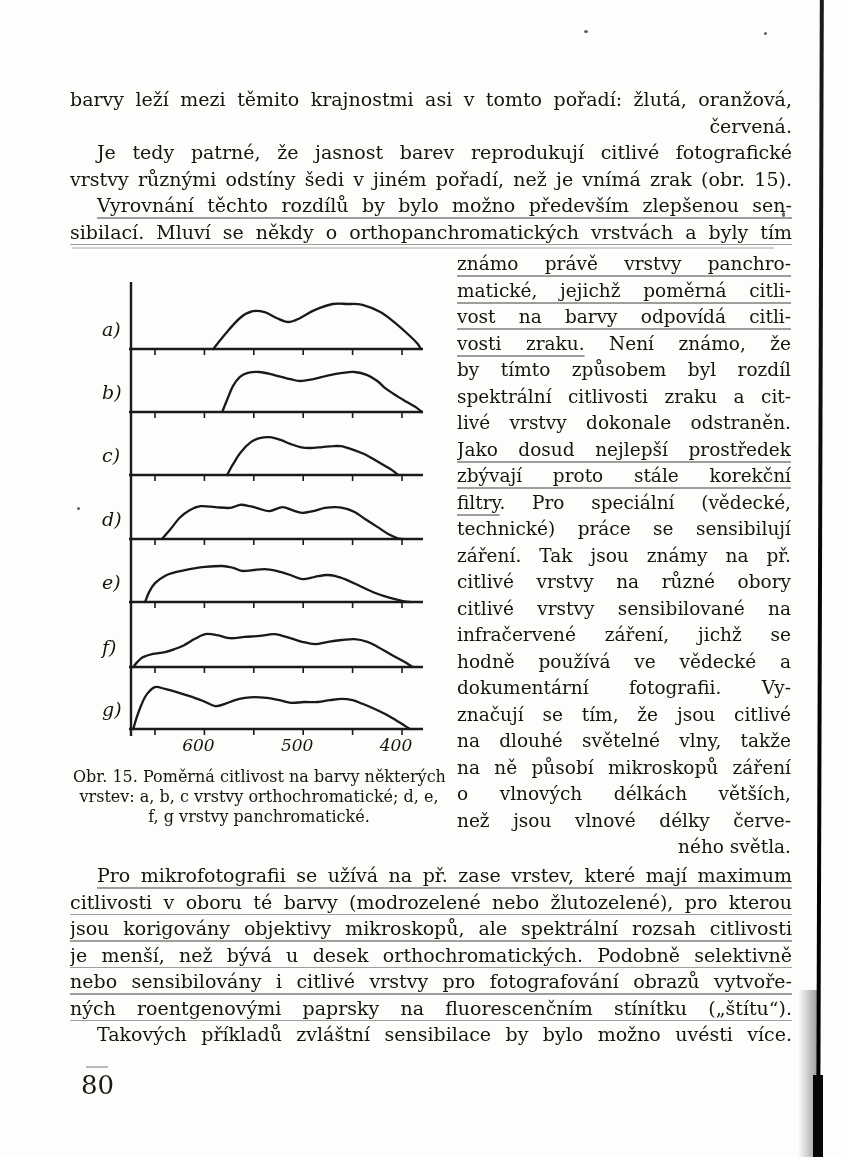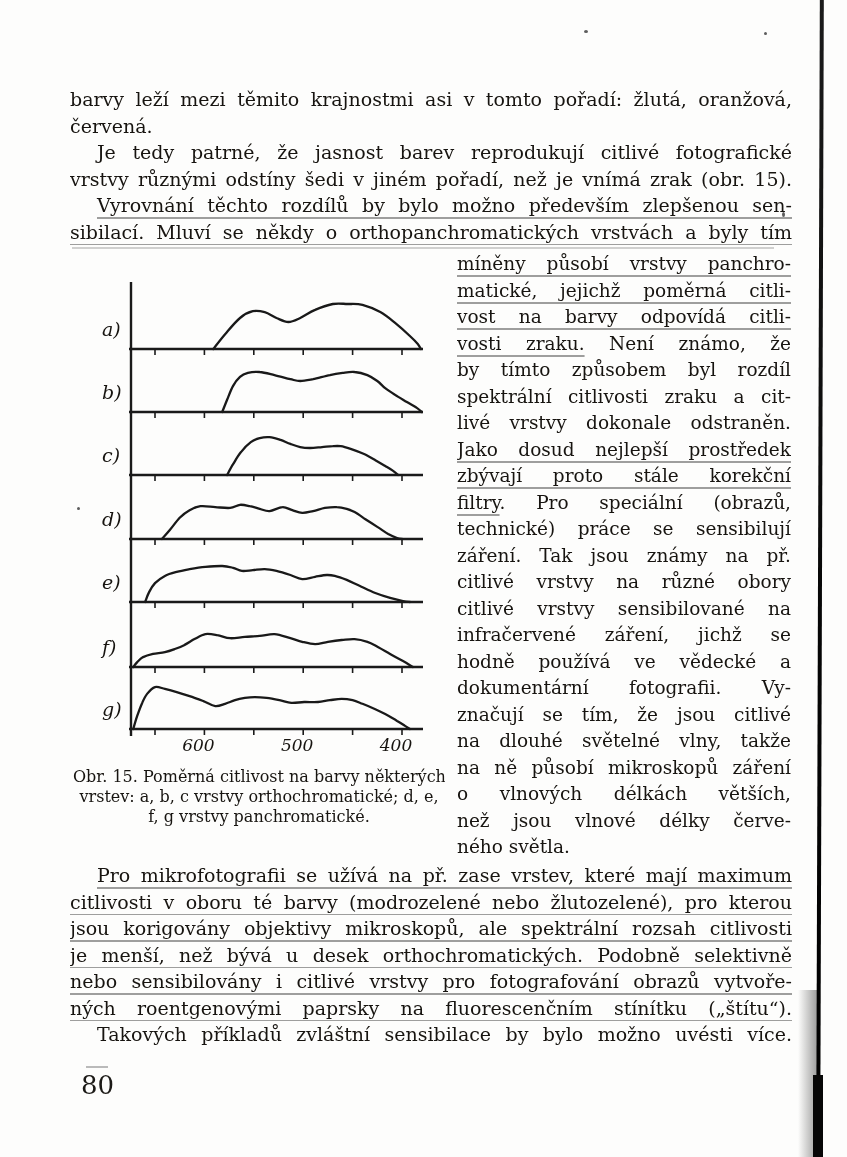--- a/index.html
+++ b/index.html
@@ -8,21 +8,21 @@
     background:#fdfdfc;overflow:hidden;
     font-family:"DejaVu Serif","Liberation Serif",serif;
     color:#171410;
   }
   
   .tblock{position:absolute;}
   .tblock .line{
     height:26.5px;line-height:26.5px;overflow:hidden;
     text-align:justify;text-align-last:justify;white-space:nowrap;
   }
-  .tblock .line.noj{text-align:left;text-align-last:auto;}
+  .tblock .line.noj{text-align:right;text-align-last:auto;}
   .tblock .line.ind{padding-left:27px;}
   #top-block,#bottom-block{left:70px;width:722px;font-size:19px;}
   #top-block{top:86px;}
   #bottom-block{top:862px;}
   #right-column{left:457px;top:251px;width:334px;font-size:18.5px;}
   .u{
     text-decoration:underline;
     text-decoration-color:rgba(125,125,125,0.75);
     text-decoration-thickness:2px;
     text-underline-offset:5px;
@@ -132,30 +132,30 @@
         <line x1="317" y1="461" x2="317" y2="467" stroke="#1a1a1a" stroke-width="1.6"></line>
         <text x="17" y="448" font-size="19" font-style="italic" font-family="&quot;DejaVu Serif&quot;,&quot;Liberation Serif&quot;,serif" fill="#171410">g)</text>
         <path d="M48.3,461.0C48.9,458.8 50.7,452.3 52.2,447.9C53.7,443.6 55.5,438.6 57.2,434.9C58.8,431.2 60.0,428.5 62.1,425.9C64.2,423.3 67.0,420.0 70.0,419.1C73.0,418.3 76.3,420.1 79.9,420.9C83.5,421.8 87.6,422.9 91.7,424.1C95.9,425.3 100.1,426.6 104.6,428.1C109.0,429.6 114.1,431.5 118.4,433.1C122.7,434.8 126.6,437.6 130.3,438.1C133.9,438.5 136.9,436.8 140.1,435.8C143.4,434.8 146.7,433.2 150.0,432.2C153.3,431.2 156.6,430.5 159.9,429.9C163.2,429.4 166.2,429.1 169.8,429.1C173.4,429.1 177.5,429.4 181.6,429.9C185.8,430.5 190.4,431.4 194.5,432.2C198.6,433.0 202.2,434.6 206.3,434.9C210.5,435.2 214.7,434.1 219.2,434.0C223.6,433.9 228.7,434.3 233.0,434.0C237.3,433.7 240.9,432.7 244.9,432.2C248.8,431.7 252.9,430.9 256.7,430.9C260.5,430.9 264.1,431.4 267.6,432.2C271.1,433.0 273.7,434.3 277.5,435.8C281.3,437.3 286.5,439.5 290.3,441.2C294.1,442.9 296.6,444.2 300.2,446.1C303.8,448.1 308.8,450.9 312.1,452.9C315.4,454.8 317.8,456.5 320.0,457.9C322.1,459.2 324.1,460.5 324.9,461.0" fill="none" stroke="#191919" stroke-width="2.3" stroke-linecap="round" stroke-linejoin="round"></path>
         <text x="113.4" y="483" font-size="17" font-style="italic" text-anchor="middle" font-family="&quot;DejaVu Serif&quot;,&quot;Liberation Serif&quot;,serif" fill="#171410">600</text>
         <text x="212.2" y="483" font-size="17" font-style="italic" text-anchor="middle" font-family="&quot;DejaVu Serif&quot;,&quot;Liberation Serif&quot;,serif" fill="#171410">500</text>
         <text x="311" y="483" font-size="17" font-style="italic" text-anchor="middle" font-family="&quot;DejaVu Serif&quot;,&quot;Liberation Serif&quot;,serif" fill="#171410">400</text>
       </svg>
   </div>
 
   <div id="right-column" class="tblock">
-      <div class="line"><span class="u">míněny působí vrstvy panchro-</span></div>
+      <div class="line"><span class="u">známo právě vrstvy panchro-</span></div>
       <div class="line"><span class="u">matické, jejichž poměrná citli-</span></div>
       <div class="line"><span class="u">vost na barvy odpovídá citli-</span></div>
       <div class="line"><span class="u">vosti zraku.</span><span> Není známo, že</span></div>
       <div class="line"><span>by tímto způsobem byl rozdíl</span></div>
       <div class="line"><span>spektrální citlivosti zraku a cit-</span></div>
       <div class="line"><span>livé vrstvy dokonale odstraněn.</span></div>
       <div class="line"><span class="u">Jako dosud nejlepší prostředek</span></div>
       <div class="line"><span class="u">zbývají proto stále korekční</span></div>
-      <div class="line"><span class="u">filtry</span><span>. Pro speciální (obrazů,</span></div>
+      <div class="line"><span class="u">filtry</span><span>. Pro speciální (vědecké,</span></div>
       <div class="line"><span>technické) práce se sensibilují</span></div>
       <div class="line"><span>záření. Tak jsou známy na př.</span></div>
       <div class="line"><span>citlivé vrstvy na různé obory</span></div>
       <div class="line"><span>citlivé vrstvy sensibilované na</span></div>
       <div class="line"><span>infračervené záření, jichž se</span></div>
       <div class="line"><span>hodně používá ve vědecké a</span></div>
       <div class="line"><span>dokumentární fotografii. Vy-</span></div>
       <div class="line"><span>značují se tím, že jsou citlivé</span></div>
       <div class="line"><span>na dlouhé světelné vlny, takže</span></div>
       <div class="line"><span>na ně působí mikroskopů záření</span></div>

